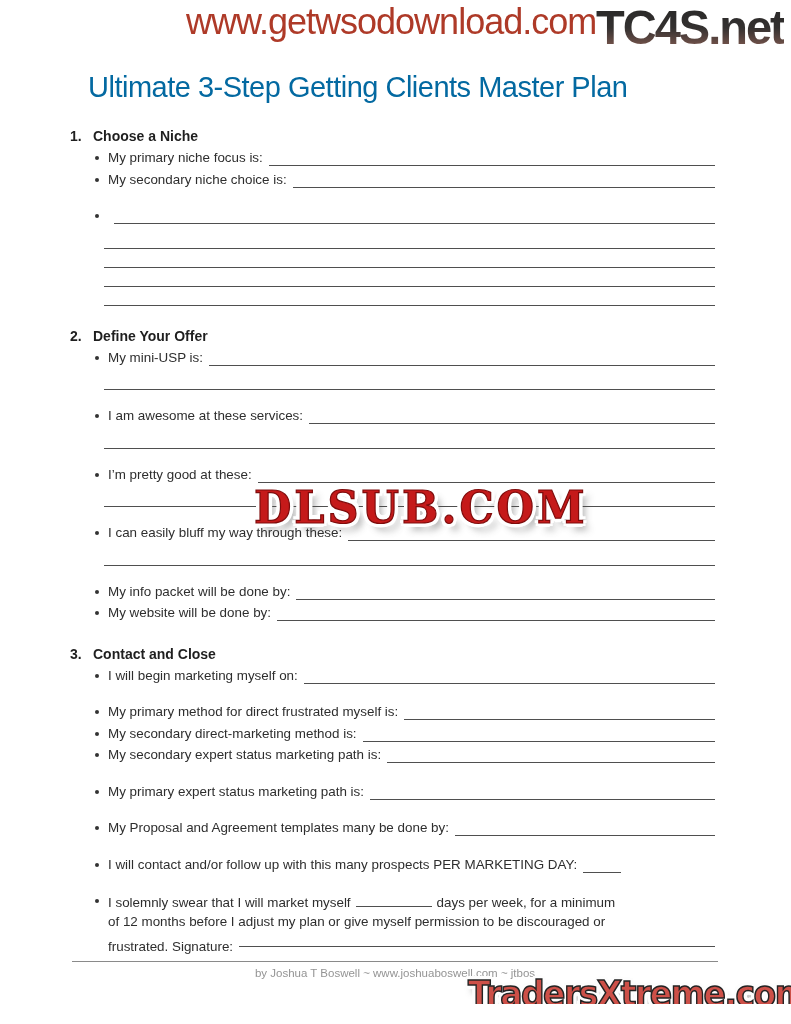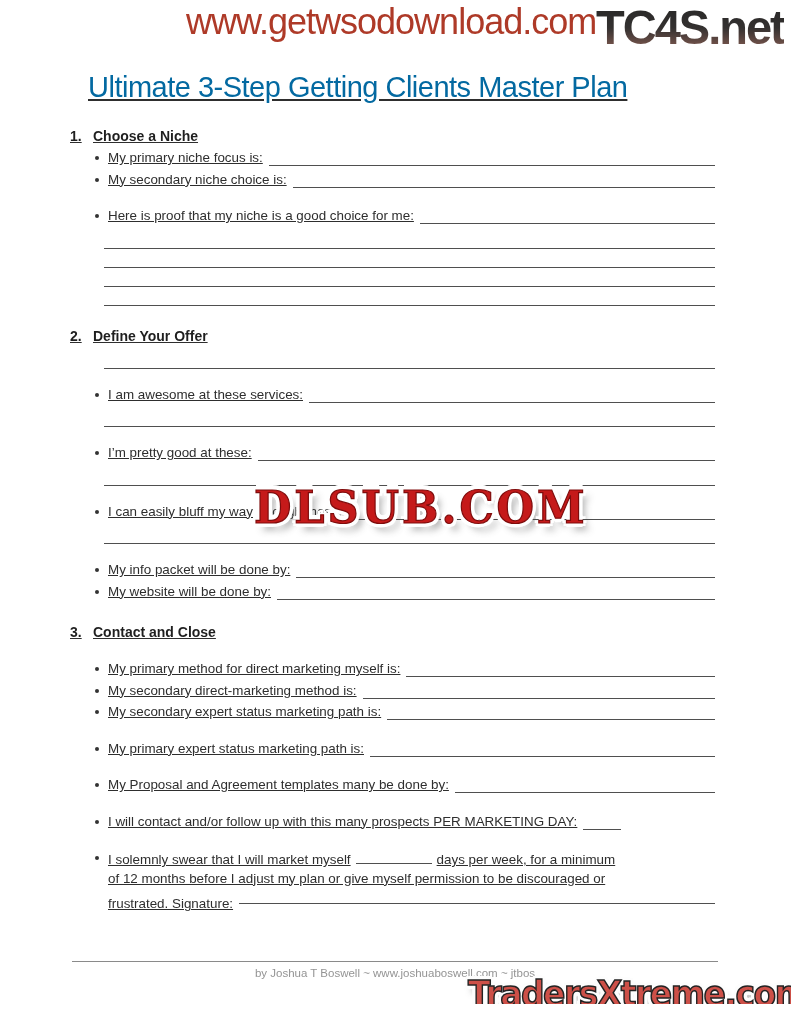--- a/index.html
+++ b/index.html
@@ -1,17 +1,17 @@
 <!DOCTYPE html>
 <html><head>
 <meta charset="utf-8">
 <style>
   html,body{margin:0;padding:0;background:#fff;}
   body{width:791px;height:1024px;font-family:"Liberation Sans",sans-serif;color:#2e2e2e;}
-  .doc{position:relative;width:791px;height:1004px;overflow:hidden;background:#fff;text-decoration:underline;}
+  .doc{position:relative;width:791px;height:1004px;overflow:hidden;background:#fff;}
 
   
   .wm{position:absolute;white-space:nowrap;pointer-events:none;}
   .wm-topsite{left:186px;top:0px;font-size:36px;line-height:44px;letter-spacing:-1px;color:#ae3a28;}
   .wm-tc4s{left:596px;top:2px;font-size:47px;line-height:50px;font-weight:bold;letter-spacing:-2px;
     background:linear-gradient(180deg,#262626 0%,#343130 52%,#8d6156 100%);
     -webkit-background-clip:text;background-clip:text;color:transparent;transform:scaleY(1.04);}
   .wm-dlsub{left:254px;top:482px;font-family:"DejaVu Serif",serif;font-weight:bold;font-size:43px;line-height:50px;
     letter-spacing:3px;color:#c51a1a;-webkit-text-stroke:1.2px #7e0c0c;transform:scaleY(1.04);
     text-shadow:-3px -3px 0 #fff,3px -3px 0 #fff,-3px 3px 0 #fff,3px 3px 0 #fff,-4px 0 0 #fff,4px 0 0 #fff,
@@ -74,36 +74,42 @@
             <div class="item">
               <span class="bullet"></span>
               <div class="item-body row">
                 <span class="label">My secondary niche choice is:</span>
                 <span class="fill-line"></span>
               </div>
             </div>
             <div class="item gap">
               <span class="bullet"></span>
               <div class="item-body row">
-                <span class="label">Here is proof that my niche is a good choice for me:</span>
                 <span class="fill-line"></span>
               </div>
             </div>
             <div class="extra-line first"></div>
             <div class="extra-line"></div>
             <div class="extra-line"></div>
             <div class="extra-line"></div>
           </div>
         </div>
         <div class="sec">
           <div class="sec-head">
             <span class="sec-num">2.</span>
             <span class="sec-title">Define Your Offer</span>
           </div>
           <div class="sec-body">
+            <div class="item">
+              <span class="bullet"></span>
+              <div class="item-body row">
+                <span class="label">My mini-USP is:</span>
+                <span class="fill-line"></span>
+              </div>
+            </div>
             <div class="extra-line first"></div>
             <div class="item gap">
               <span class="bullet"></span>
               <div class="item-body row">
                 <span class="label">I am awesome at these services:</span>
                 <span class="fill-line"></span>
               </div>
             </div>
             <div class="extra-line first"></div>
             <div class="item gap">
@@ -137,24 +143,31 @@
               </div>
             </div>
           </div>
         </div>
         <div class="sec">
           <div class="sec-head">
             <span class="sec-num">3.</span>
             <span class="sec-title">Contact and Close</span>
           </div>
           <div class="sec-body">
-            <div class="item gap">
-              <span class="bullet"></span>
-              <div class="item-body row">
-                <span class="label">My primary method for direct marketing myself is:</span>
+            <div class="item">
+              <span class="bullet"></span>
+              <div class="item-body row">
+                <span class="label">I will begin marketing myself on:</span>
+                <span class="fill-line"></span>
+              </div>
+            </div>
+            <div class="item gap">
+              <span class="bullet"></span>
+              <div class="item-body row">
+                <span class="label">My primary method for direct frustrated myself is:</span>
                 <span class="fill-line"></span>
               </div>
             </div>
             <div class="item">
               <span class="bullet"></span>
               <div class="item-body row">
                 <span class="label">My secondary direct-marketing method is:</span>
                 <span class="fill-line"></span>
               </div>
             </div>

